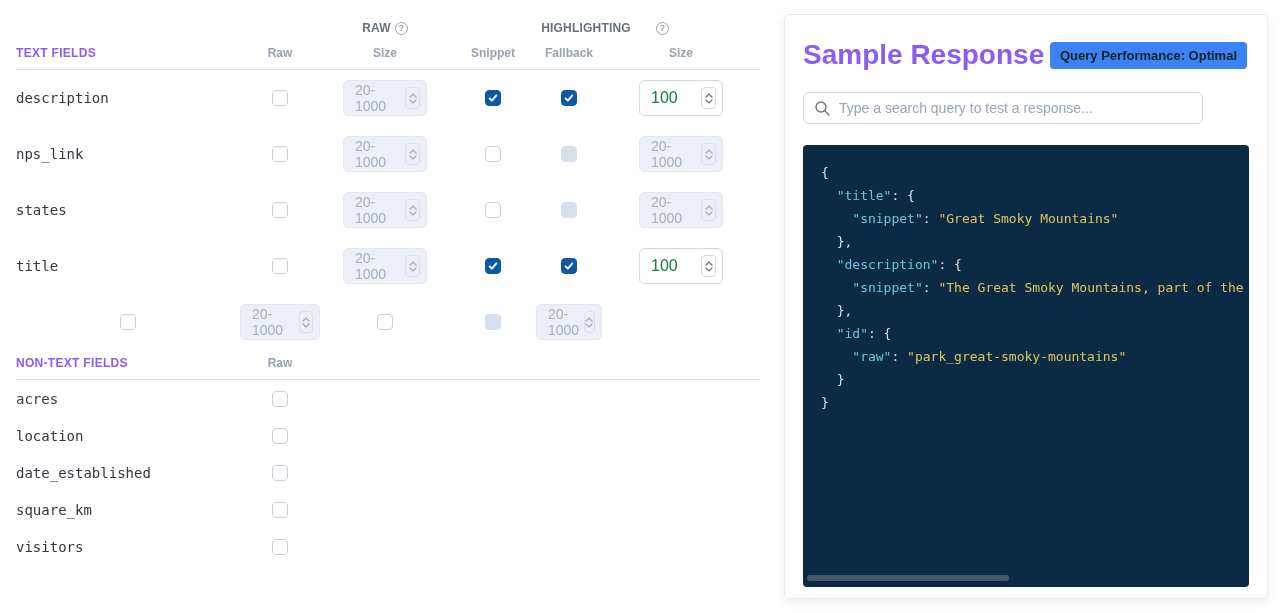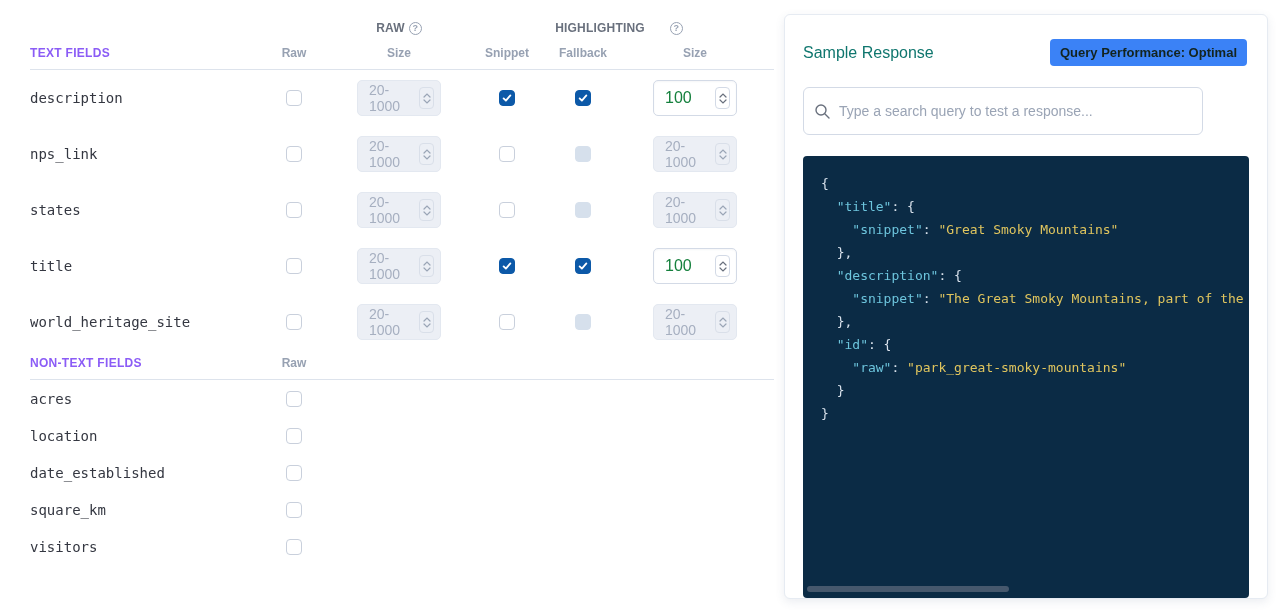--- a/index.html
+++ b/index.html
@@ -1,20 +1,20 @@
 <!DOCTYPE html>
 <html><head>
 <meta charset="utf-8">
 <style>
   * { margin:0; padding:0; box-sizing:border-box; }
   html,body { width:1284px; height:613px; background:#ffffff; overflow:hidden;
     font-family:"Liberation Sans", sans-serif; }
 
   
-  .fields-panel { position:absolute; left:30px; top:16px; width:744px; }
+  .fields-panel { position:absolute; left:16px; top:16px; width:744px; }
   .frow { display:grid; grid-template-columns:224px 80px 130px 86px 66px 158px; align-items:center; }
   .nrow { display:grid; grid-template-columns:224px 80px; align-items:center; }
   .group-row { height:24px; }
   .group-cell { display:flex; align-items:center; justify-content:center; gap:4px;
     font-size:12px; font-weight:bold; color:#69707d; letter-spacing:.2px; }
   .header-row { height:30px; border-bottom:1px solid #dde3ec; padding-bottom:4px; }
   .col-head { font-size:12px; font-weight:bold; color:#97a1b2; text-align:center; white-space:nowrap; }
   .section-head { font-size:12px; font-weight:bold; color:#8b5cf6; letter-spacing:.3px; }
   .text-row { height:56px; }
   .nontext-row { height:37px; }
@@ -39,24 +39,24 @@
 
   .help-icon { width:13px; height:13px; border:1px solid #98a2b3; border-radius:50%;
     color:#98a2b3; font-size:9px; font-weight:bold; display:inline-flex;
     align-items:center; justify-content:center; }
 
   
   .sample-panel { position:absolute; left:784px; top:14px; width:484px; height:585px;
     background:#fff; border:1px solid #e6ebf2; border-radius:6px;
     box-shadow:0 3px 10px rgba(60,80,120,.10); padding:18px 20px 16px 18px; }
   .sample-header { display:flex; align-items:center; justify-content:space-between; margin-top:6px; }
-  .sample-title { font-size:16px; font-weight:normal; color:#0f766e; }
+  .sample-title { font-size:28px; font-weight:bold; color:#8b5cf6; }
   .perf-badge { background:#3b82f6; color:#13241f; font-size:13px; font-weight:bold;
     padding:6px 10px; border-radius:4px; white-space:nowrap; }
-  .search-box { margin-top:21px; width:400px; height:48px; border:1px solid #d3dae6; border-radius:6px;
+  .search-box { margin-top:21px; width:400px; height:32px; border:1px solid #d3dae6; border-radius:6px;
     display:flex; align-items:center; padding:0 10px; gap:8px; background:#fff; }
   .search-input { border:none; outline:none; flex:1; font-size:14px; color:#343741;
     font-family:"Liberation Sans", sans-serif; background:transparent; }
   .search-input::placeholder { color:#9aa4b5; }
 
   .code-block { position:relative; margin-top:21px; width:446px; height:442px; background:#0b2b45;
     border-radius:4px; padding:16px 0 0 18px; overflow:hidden;
     font-family:"DejaVu Sans Mono", monospace; font-size:13px; line-height:23px; }
   .code-line { white-space:pre; }
   .tok-p { color:#d9e2ec; }
@@ -255,21 +255,20 @@
                 <path d="M1 4l3-3 3 3" stroke="#69707d" stroke-width="1.2" fill="none" stroke-linecap="round"></path>
               </svg>
               <svg width="8" height="5" viewBox="0 0 8 5">
                 <path d="M1 1l3 3 3-3" stroke="#69707d" stroke-width="1.2" fill="none" stroke-linecap="round"></path>
               </svg>
             </span>
           </div>
         </div>
       </div>
       <div class="frow text-row">
-        <div class="field-name">world_heritage_site</div>
         <div class="cell-center">
           <div class="checkbox"></div>
         </div>
         <div class="cell-center">
           <div class="num-input disabled">
             <span class="num-placeholder">20-1000</span>
             <span class="stepper">
               <svg width="8" height="5" viewBox="0 0 8 5">
                 <path d="M1 4l3-3 3 3" stroke="#9aa5b6" stroke-width="1.2" fill="none" stroke-linecap="round"></path>
               </svg>

